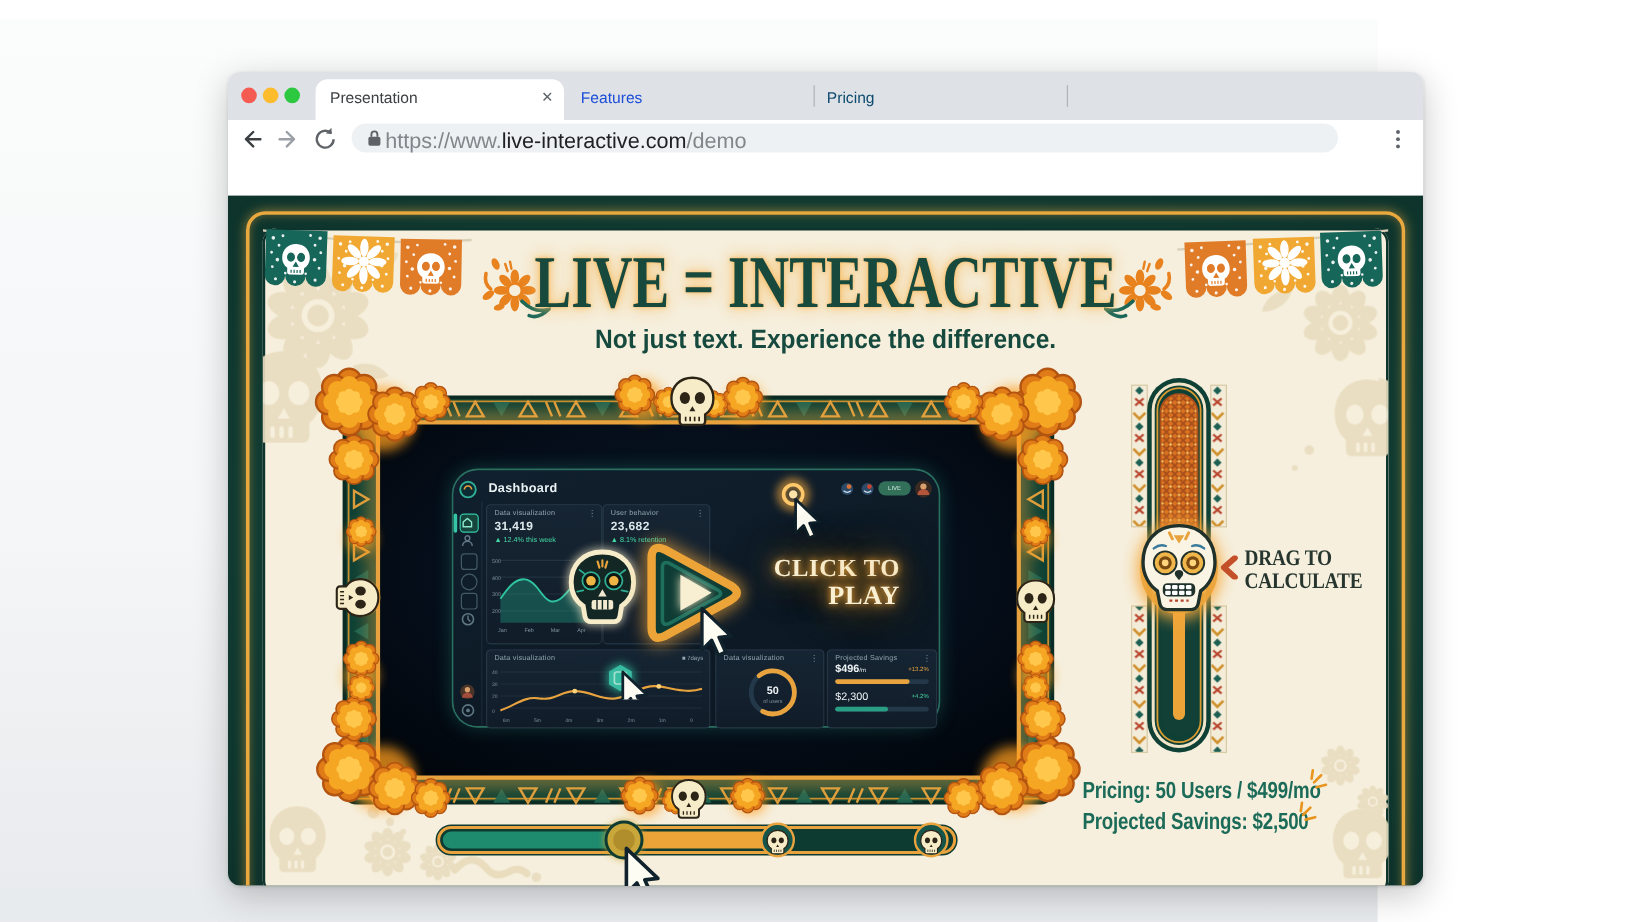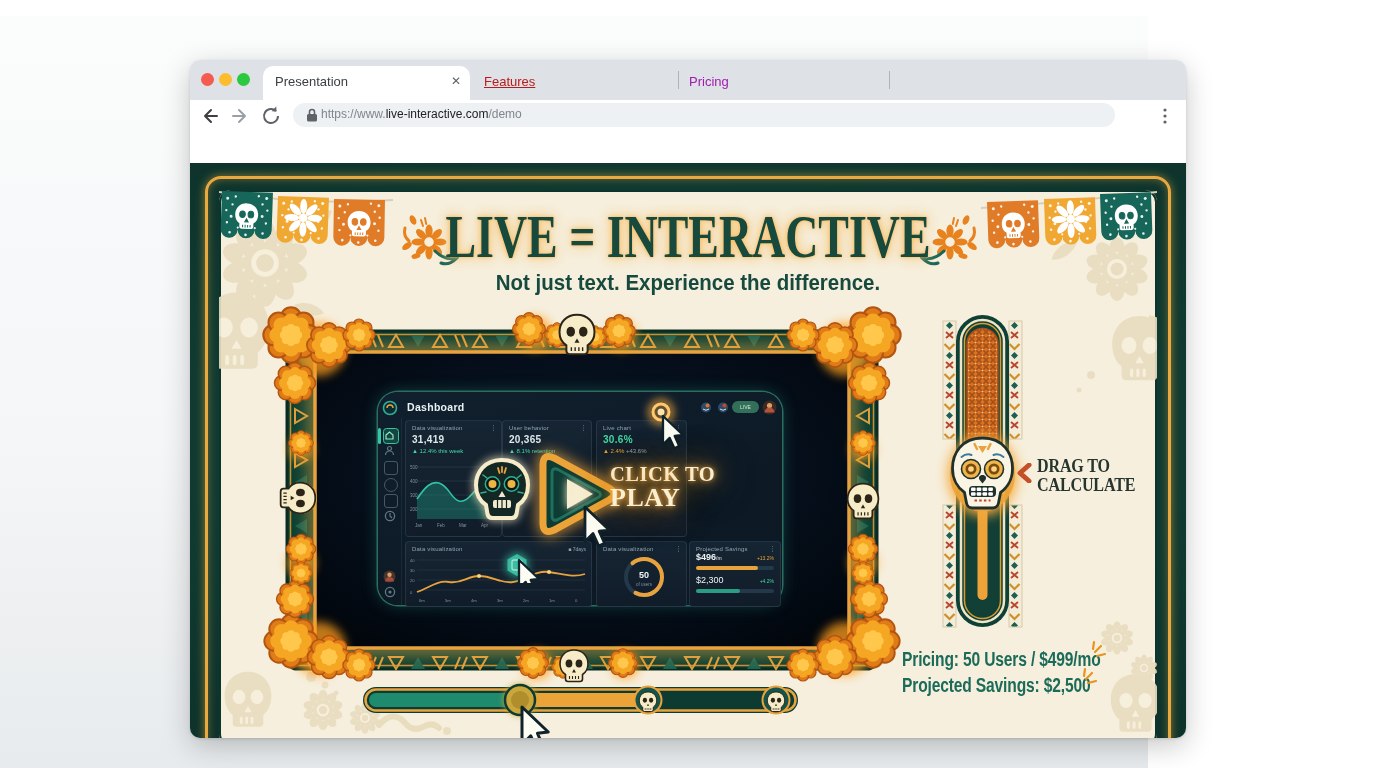--- a/index.html
+++ b/index.html
@@ -13,21 +13,21 @@
   #tabbar{position:absolute;left:0;top:0;width:996px;height:40px;background:#dee1e6;}
   .dot{position:absolute;top:13px;width:13px;height:13px;border-radius:50%;}
   #activetab{position:absolute;left:73px;top:6px;width:207px;height:34px;background:#fff;
     border-radius:10px 10px 0 0;}
   .tabtxt{position:absolute;top:14px;font-size:13px;color:#3c4043;white-space:nowrap;}
   .tabsep{position:absolute;top:11px;width:1px;height:18px;background:#b0b4ba;}
   #urlbar{position:absolute;left:0;top:40px;width:996px;height:30px;background:#fff;}
   .navic{position:absolute;top:2px;color:#5f6368;}
   #urlpill{position:absolute;left:103px;top:3px;width:822px;height:24px;border-radius:13px;
     background:#eef1f3;}
-  #urltxt{position:absolute;left:28px;top:4px;font-size:12px;color:#80868b;white-space:nowrap;}
+  #urltxt{position:absolute;left:28px;top:4px;font-size:18px;color:#80868b;white-space:nowrap;}
   #urltxt b{color:#202124;font-weight:normal;}
   
   #page{position:absolute;left:0;top:70px;width:996px;height:608px;overflow:hidden;
     background:radial-gradient(ellipse 130% 100% at 50% 45%,#16473c 0%,#0e352d 55%,#092420 100%);margin-top:33px;}
   #goldframe{position:absolute;left:15px;top:13px;width:960px;height:580px;border:3px solid #eaa93f;
     border-radius:16px;box-shadow:0 0 10px rgba(247,178,66,.55), inset 0 0 8px rgba(247,178,66,.4);}
   #cream{position:absolute;left:29px;top:27px;width:938px;height:556px;border-radius:12px;
     background:#f6efdd;box-shadow:inset 0 0 0 2px #0d342c;}
   
   #title{position:absolute;left:0px;top:38px;width:996px;text-align:center;
@@ -186,23 +186,23 @@
 </svg>
 <div id="stage">
   <div id="browser">
     <div id="tabbar">
       <div class="dot" style="left:11px;background:#f45c51;"></div>
       <div class="dot" style="left:29px;background:#fdbc2e;"></div>
       <div class="dot" style="left:47px;background:#2bc840;"></div>
       <div id="activetab"></div>
       <div class="tabtxt" style="left:85px;">Presentation</div>
       <div class="tabtxt" style="left:261px;color:#5f6368;font-size:12px;">✕</div>
-      <div class="tabtxt" style="left:294px;color:#b91c1c;text-decoration:underline;">Features</div>
+      <div class="tabtxt" style="left:294px;color:#1d4ed8;">Features</div>
       <div class="tabsep" style="left:488px;"></div>
-      <div class="tabtxt" style="left:499px;color:#a21caf;">Pricing</div>
+      <div class="tabtxt" style="left:499px;color:#0c4a6e;">Pricing</div>
       <div class="tabsep" style="left:699px;"></div>
     </div>
     <div id="urlbar">
       <svg class="navic" style="left:10px;" width="20" height="28" viewBox="0 0 20 28">
         <path d="M17 14 H5 M5 14 l6,-6 M5 14 l6,6" stroke="#3c4043" stroke-width="2" fill="none" stroke-linecap="round"></path>
       </svg>
       <svg class="navic" style="left:40px;" width="20" height="28" viewBox="0 0 20 28">
         <path d="M3 14 H15 M15 14 l-6,-6 M15 14 l-6,6" stroke="#9aa0a6" stroke-width="2" fill="none" stroke-linecap="round"></path>
       </svg>
       <svg class="navic" style="left:70px;" width="22" height="28" viewBox="0 0 22 28">
@@ -640,30 +640,24 @@
                 <text x="28" y="68">Feb</text>
                 <text x="50" y="68">Mar</text>
                 <text x="72" y="68">Apr</text>
               </g>
             <path d="M8 40 C16 28 22 22 30 24 C40 27 42 40 50 42 C60 44 64 30 72 28 C78 27 83 30 86 34 L86 60 L8 60 Z" fill="rgba(32,140,120,.45)"></path>
             <path d="M8 40 C16 28 22 22 30 24 C40 27 42 40 50 42 C60 44 64 30 72 28 C78 27 83 30 86 34" fill="none" stroke="#2fc4a0" stroke-width="1.6"></path>
           </svg>
         </div>
         <div class="card" style="left:124px;top:28px;width:88px;height:115px;">
           <div class="ct">User behavior</div><div class="dots">⋮</div>
-          <div class="cv">20,365</div>
+          <div class="cv">23,682</div>
           <div class="cs">▲ 8.1% retention</div>
           <path>
         </path></div>
-        <div class="card" style="left:218px;top:28px;width:89px;height:115px;">
-          <div class="ct">Live chart</div>
-            <div class="dots">⋮</div>
-          <div class="cv" style="color:#43d9a4;">30.6%</div>
-          <div class="cs" style="color:#e8a33e;">▲ 2.4% <span style="color:#93a6b0;">+43.6%</span></div>
-        </div>
 
         <div class="card" style="left:27px;top:149px;width:185px;height:64px;">
           <div class="ct">Data visualization</div>
           <div style="position:absolute;right:5px;top:4px;font-size:5px;color:#93a6b0;">■ 7days</div>
           <svg style="position:absolute;left:3px;top:12px;" width="179" height="50" viewBox="0 0 179 50">
             <g font-size="4.2" fill="#7d929e">
                 <text x="1" y="8">40</text>
                 <text x="1" y="18">30</text>
                 <text x="1" y="28">20</text>
                 <text x="1" y="40">0</text>
@@ -751,24 +745,24 @@
         <g transform="translate(223,33) scale(.95)">
             <use href="#cursor"></use>
           </g>
         <g transform="translate(145,124) scale(1.15)">
             <use href="#cursor"></use>
           </g>
         <g transform="translate(79,177) scale(.95)">
             <use href="#cursor"></use>
           </g>
       </svg>
-      <div style="position:absolute;left:420px;top:300px;width:140px;text-align:left;font-family:'Liberation Serif',serif;font-weight:bold;color:#f9efd2;
+      <div style="position:absolute;left:420px;top:300px;width:140px;text-align:right;font-family:'Liberation Serif',serif;font-weight:bold;color:#f9efd2;
         text-shadow:0 0 14px rgba(245,169,60,.95),0 0 5px rgba(245,169,60,.9),0 0 30px rgba(245,169,60,.8),0 0 45px rgba(245,169,60,.5);">
         <div style="font-size:20.5px;letter-spacing:.5px;">CLICK TO</div>
-        <div style="font-size:26px;letter-spacing:.5px;margin-top:-3px;">PLAY</div>
+        <div style="font-size:22px;letter-spacing:.5px;margin-top:-3px;">PLAY</div>
       </div>
       <svg style="position:absolute;left:740px;top:148px;" width="110" height="330" viewBox="0 0 110 330">
         <defs>
           <filter id="vglow" x="-60%" y="-60%" width="220%" height="220%">
               <feGaussianBlur stdDeviation="6"></feGaussianBlur>
             </filter>
           <pattern id="aztec" width="13" height="30" patternUnits="userSpaceOnUse">
             <rect width="13" height="30" fill="#f3ecd8"></rect>
             <path d="M1.5 3 L6.5 8 L11.5 3" stroke="#cf8f2a" stroke-width="2.2" fill="none"></path>
             <path d="M6.5 11 l3.5 3.5 l-3.5 3.5 l-3.5 -3.5 Z" fill="#1e5f54"></path>

